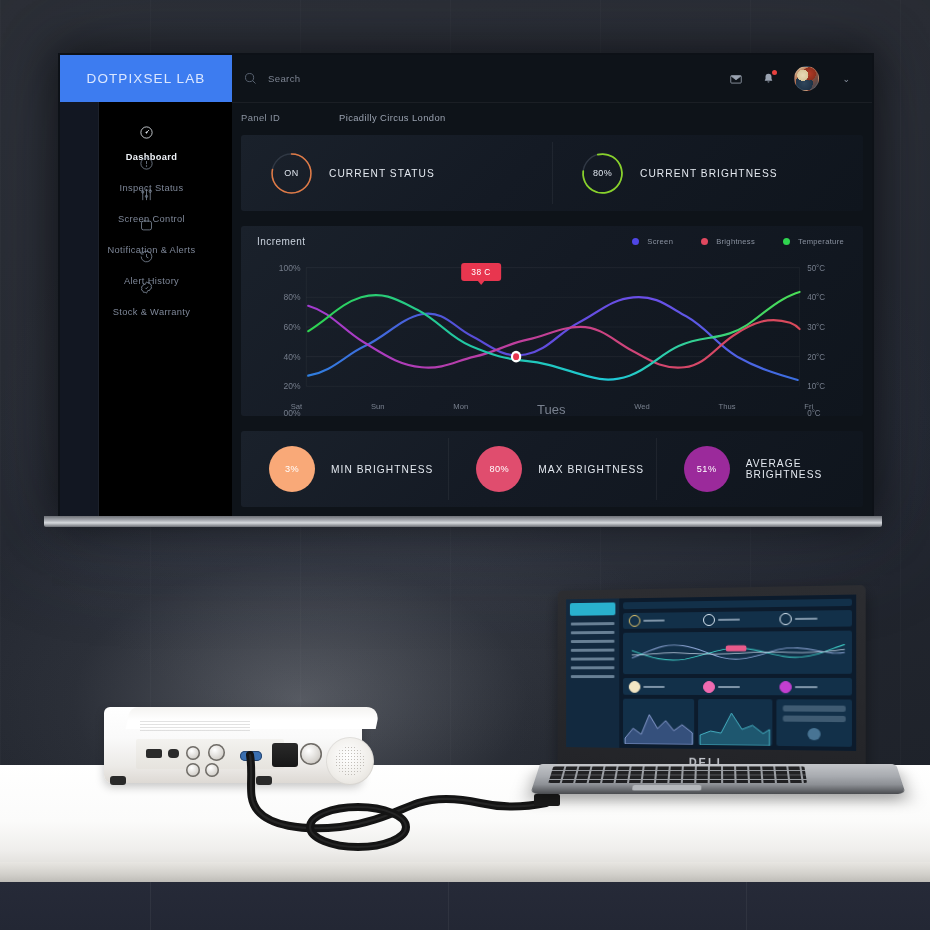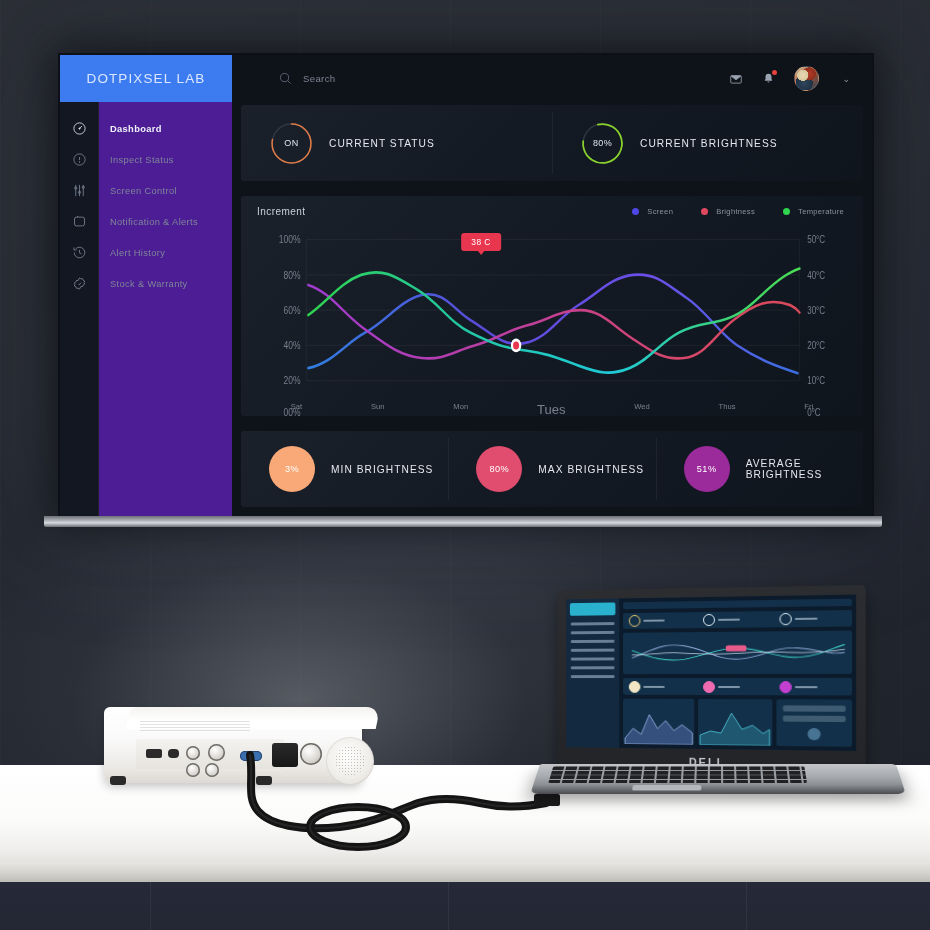--- a/index.html
+++ b/index.html
@@ -55,46 +55,46 @@
     position:absolute; left:44px; top:516px; width:838px; height:11px;
     background:linear-gradient(180deg,#6d7076 0%,#a9acb2 38%,#d6d9dd 62%,#6b6e74 100%);
     border-radius:0 0 2px 2px;
   }
   #dash {
     position:absolute; left:60px; top:55px; width:812px; height:462px;
     background:#0e1319; display:flex; overflow:hidden;
   }
 
   
-  .sidebar { width:172px; height:100%; background:#4c1d95; position:relative; flex:0 0 172px; }
+  .sidebar { width:172px; height:100%; background:#000000; position:relative; flex:0 0 172px; }
   .brand {
     height:47px; background:#3d7cf0; color:#dbe7ff;
     display:flex; align-items:center; justify-content:center;
     font-size:13.5px; letter-spacing:1.1px; font-weight:400;
   }
   .side-rail {
     position:absolute; left:0; top:47px; width:39px; bottom:0;
     background:#121722; border-right:1px solid rgba(255,255,255,.045);
   }
   .nav { padding-top:11px; position:relative; z-index:2; }
   .nav-item {
-    height:31px; display:flex; align-items:center; cursor:pointer;
+    height:31px; display:flex; align-items:center; cursor:pointer;flex-direction:column;
   }
   .nav-ico {
     width:39px; flex:0 0 39px; display:flex; align-items:center; justify-content:center;
     color:#7d8798;
   }
   .nav-ico svg { display:block; }
   .nav-lbl { font-size:9.3px; color:#7e8798; letter-spacing:.35px; padding-left:11px; }
   .nav-item.active .nav-lbl { color:#eef2f7; font-weight:700; }
   .nav-item.active .nav-ico { color:#e7ecf3; }
 
   
   .main { flex:1; background:#0e1319; display:flex; flex-direction:column; }
-  .topbar { height:47px; display:flex; align-items:center; padding:0 22px 0 18px;margin-left:28px; }
+  .topbar { height:47px; display:flex; align-items:center; padding:0 22px 0 11px; }
   .search-wrap { display:flex; align-items:center; gap:10px; flex:1; }
   .search-ico { color:#5d6675; display:flex; }
   .search-input {
     background:transparent; border:0; outline:0; color:#8e97a6;
     font-family:"Liberation Sans", sans-serif; font-size:9.6px; letter-spacing:.35px; width:240px;
   }
   .search-input::placeholder { color:#7d8492; }
   .top-icons { display:flex; align-items:center; gap:19px; }
   .ticon { color:#9aa3b1; position:relative; display:flex; cursor:pointer; }
   .badge {
@@ -370,20 +370,24 @@
               <path d="M12 3a5.5 5.5 0 0 0-5.5 5.5v4L5 16h14l-1.5-3.5v-4A5.5 5.5 0 0 0 12 3z"></path>
               <path d="M10 17.5a2 2 0 0 0 4 0z"></path>
             </svg>
             <span class="badge"></span>
           </span>
           <span class="avatar"></span>
           <span class="chev">⌄</span>
         </div>
       </div>
 
+      <div class="subbar">
+        <span class="k">Panel ID</span>
+        <span class="v">Picadilly Circus London</span>
+      </div>
 
       <div class="content">
 
         <div class="card stat-row">
 
           <div class="stat">
             <span class="ring">
               <svg viewBox="0 0 44 44">
                 <circle cx="22" cy="22" r="19" fill="none" stroke="#303844" stroke-width="1.4"></circle>
                 <circle cx="22" cy="22" r="19" fill="none" stroke="#e07a45" stroke-width="1.5" stroke-dasharray="93 26" stroke-linecap="round"></circle>

